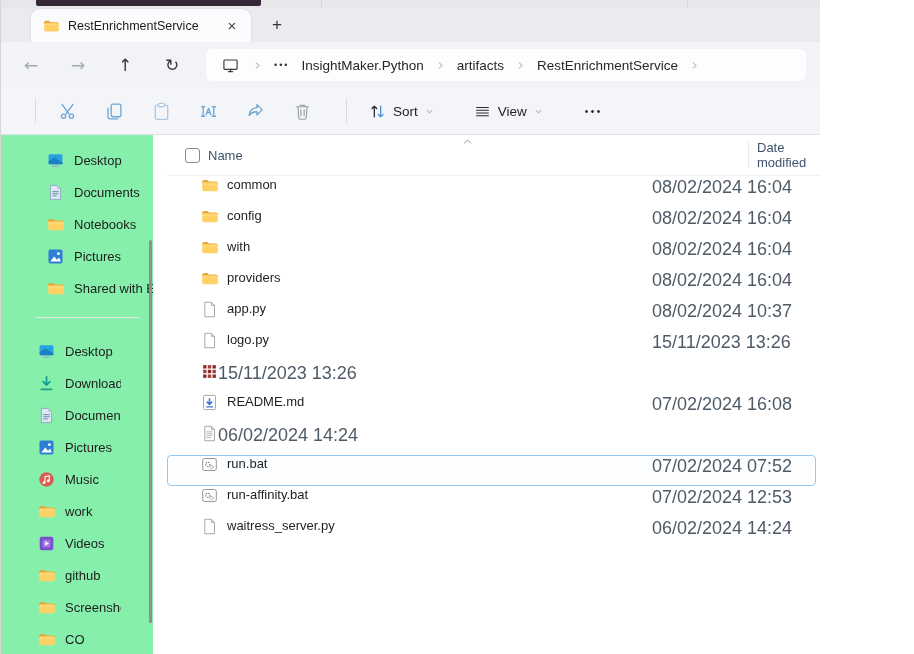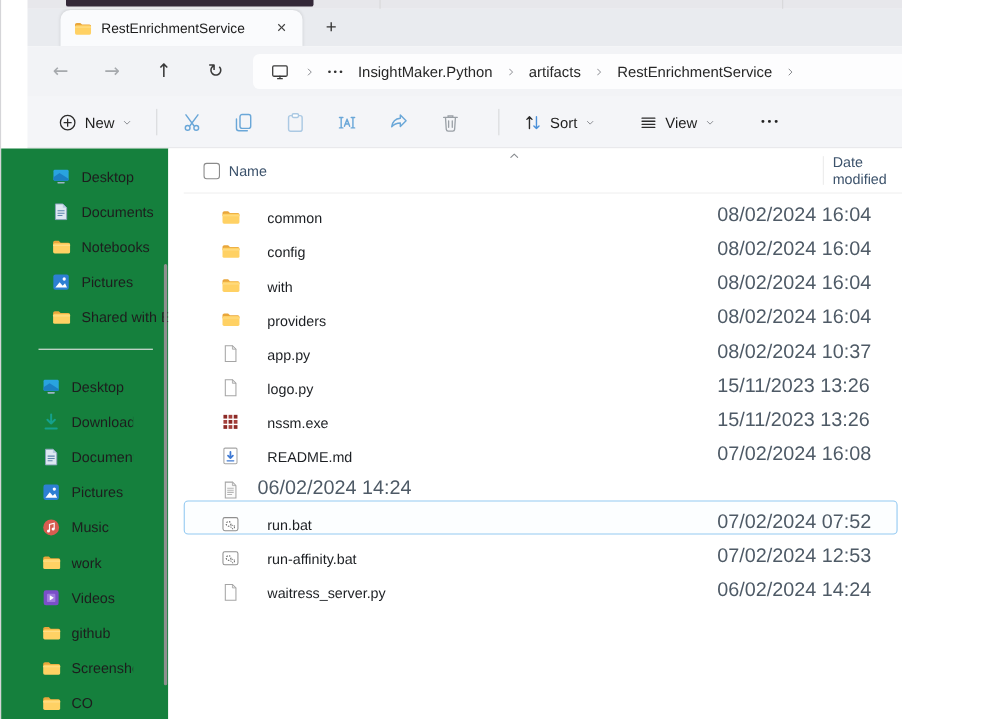--- a/index.html
+++ b/index.html
@@ -1,17 +1,17 @@
 <!DOCTYPE html>
 <html><head>
 <meta charset="utf-8">
 <style>
   * { margin:0; padding:0; box-sizing:border-box; }
   body { font-family:"Liberation Sans","DejaVu Sans",sans-serif; background:#fff; }
-  .window { position:relative; width:820px; height:654px; overflow:hidden; background:#fff; border-left:1px solid #d5d5d8;padding-left:24px; }
+  .window { position:relative; width:820px; height:654px; overflow:hidden; background:#fff; border-left:1px solid #d5d5d8; }
 
   
   .titlebar { height:8px; background:#e7e7eb; position:relative; }
   .bg-window-strip { position:absolute; left:35px; top:0; width:225px; height:6px; background:#342838; border-radius:0 0 2px 2px; }
   .edge-tick { position:absolute; top:0; width:1px; height:8px; background:#d7d7da; }
 
   
   .tabbar { height:34px; background:#e9ebef; display:flex; align-items:flex-end; }
   .tab { margin-left:30px; width:220px; height:33px; background:#fafbfd; border-radius:9px 9px 0 0;
          display:flex; align-items:center; padding:0 8px 0 12px; box-shadow:0 0 3px rgba(0,0,0,.10); cursor:default; }
@@ -46,42 +46,42 @@
   .tico { width:17px; height:17px; }
   .tchev { width:9px; height:9px; opacity:.8; }
   .tdivider { width:1px; height:24px; background:#d8d9db; margin:0 14px; }
   .tibtn { width:34px; height:34px; display:flex; align-items:center; justify-content:center; margin-right:13px; border-radius:4px; cursor:pointer; }
   .tibtn .tico { width:19px; height:19px; }
   .tbtn.spaced { margin-right:24px; }
   .more-dots { font-size:10px; letter-spacing:2.5px; color:#222; cursor:pointer; padding:8px 10px; }
 
   
   .content { position:absolute; top:135px; left:0; right:0; bottom:0; background:#fff; }
-  .sidebar { position:absolute; left:0; top:0; bottom:0; width:152px; background:#15803d; }
+  .sidebar { position:absolute; left:0; top:0; bottom:0; width:152px; background:#86efac; }
   .sb-list { list-style:none; padding-top:9px; }
   .sb-list.pinned-list { padding-top:0; }
   .sb-item { height:32px; display:flex; align-items:center; font-size:13px; color:#1d1d1d; cursor:pointer; }
   .sb-chev { width:10px; height:10px; margin-left:21px; flex:none; opacity:.75; }
   .sb-ico { width:17px; height:17px; margin-left:15px; flex:none; }
   .sb-item.pinned .sb-ico { margin-left:37px; }
   .sb-label { margin-left:10px; white-space:nowrap; overflow:hidden; flex:1; }
   .pin { width:12px; height:12px; margin:0 16px 0 4px; flex:none; }
   .sb-sep { height:1px; background:#e5e5e5; margin:13px 14px 17px 34px; }
   .sb-scroll { position:absolute; right:1px; top:105px; width:3px; height:383px; background:#8f8f8f; border-radius:2px; cursor:pointer; }
 
   .filepane { position:absolute; left:152px; top:0; right:0; bottom:0; background:#fff; }
   .list-header { height:41px; margin-left:14px; display:flex; align-items:center; position:relative;
                  font-size:13px; color:#3c526b; border-bottom:1px solid #f0f0f0; }
   .hdr-check { width:15px; height:15px; border:1px solid #8b8b8b; border-radius:3px; margin-left:18px; background:#fff; cursor:pointer; }
   .hdr-name { margin-left:8px; cursor:pointer; }
   .hdr-caret { position:absolute; left:294px; top:0px; width:13px; height:13px; opacity:.8; }
   .hdr-date { position:absolute; left:581px; top:7px; bottom:7px; display:flex; align-items:center;
               padding-left:8px; border-left:1px solid #ebebeb; cursor:pointer; }
 
-  .frow { height:31px; display:flex; align-items:flex-end; margin:0 4px 0 14px; border:1px solid transparent; border-radius:4px; cursor:default;gap:16px; }
+  .frow { height:31px; display:flex; align-items:flex-start; margin:0 4px 0 14px; border:1px solid transparent; border-radius:4px; cursor:default; }
   .ficon { width:17px; height:17px; margin-left:33px; flex:none; }
   .fname { margin-left:9px; font-size:13px; color:#1c1f23; flex:1; white-space:nowrap; overflow:hidden; }
   .fdate { width:163px; flex:none; font-size:18px; color:#4e5a66; }
   .frow.selected { border-color:#93c9f2; background:#fcfeff; }
 
   svg { display:block; width:100%; height:100%; }
 </style>
 </head>
 <body>
 
@@ -146,34 +146,20 @@
           </svg>
         </span>
     </div>
 
     <div class="searchbox">
       <input type="text" placeholder="Search RestEnrichmentService" style="">
     </div>
   </div>
 
   <div class="toolbar">
-    <div class="tbtn">
-      <span class="tico">
-          <svg viewBox="0 0 16 16">
-            <circle cx="8" cy="8" r="6.2" fill="none" stroke="#2b2b2b" stroke-width="1.1"></circle>
-            <path d="M8 5v6M5 8h6" stroke="#2b2b2b" stroke-width="1.1" stroke-linecap="round"></path>
-          </svg>
-        </span>
-      <span>New</span>
-      <span class="tchev">
-          <svg viewBox="0 0 16 16">
-            <path d="M3.6 6l4.4 4.4L12.4 6" fill="none" stroke="#5f6368" stroke-width="1.4" stroke-linecap="round" stroke-linejoin="round"></path>
-          </svg>
-        </span>
-    </div>
     <div class="tdivider"></div>
     <div class="tibtn">
         <span class="tico">
           <svg viewBox="0 0 16 16">
             <path d="M3.4 2l6 8.2M12.6 2l-6 8.2" stroke="#6aa7d8" stroke-width="1.1" fill="none" stroke-linecap="round"></path>
             <circle cx="4.7" cy="12" r="1.8" fill="none" stroke="#6aa7d8" stroke-width="1.1"></circle>
             <circle cx="11.3" cy="12" r="1.8" fill="none" stroke="#6aa7d8" stroke-width="1.1"></circle>
           </svg>
         </span>
       </div>
@@ -506,21 +492,20 @@
                   <rect x="10.8" y="2" width="3.2" height="3.2"></rect>
                   <rect x="2" y="6.4" width="3.2" height="3.2" fill="#a4403c"></rect>
                   <rect x="6.4" y="6.4" width="3.2" height="3.2"></rect>
                   <rect x="10.8" y="6.4" width="3.2" height="3.2" fill="#a4403c"></rect>
                   <rect x="2" y="10.8" width="3.2" height="3.2"></rect>
                   <rect x="6.4" y="10.8" width="3.2" height="3.2" fill="#a4403c"></rect>
                   <rect x="10.8" y="10.8" width="3.2" height="3.2"></rect>
                 </g>
               </svg>
             </span>
-    <span class="fname">nssm.exe</span>
     <span class="fdate">15/11/2023 13:26</span>
   </div>
           <div class="frow">
     <span class="ficon">
               <svg viewBox="0 0 16 16">
                 <rect x="2.4" y="1.3" width="11.2" height="13.4" rx="1" fill="#fff" stroke="#a5a5a5" stroke-width=".9"></rect>
                 <path d="M8 4.6v5.2M8 9.8L5.9 7.7M8 9.8l2.1-2.1" fill="none" stroke="#3f7ad4" stroke-width="1.5" stroke-linecap="round" stroke-linejoin="round"></path>
                 <path d="M5.2 12.2h5.6" stroke="#3f7ad4" stroke-width="1.2" stroke-linecap="round"></path>
               </svg>
             </span>

